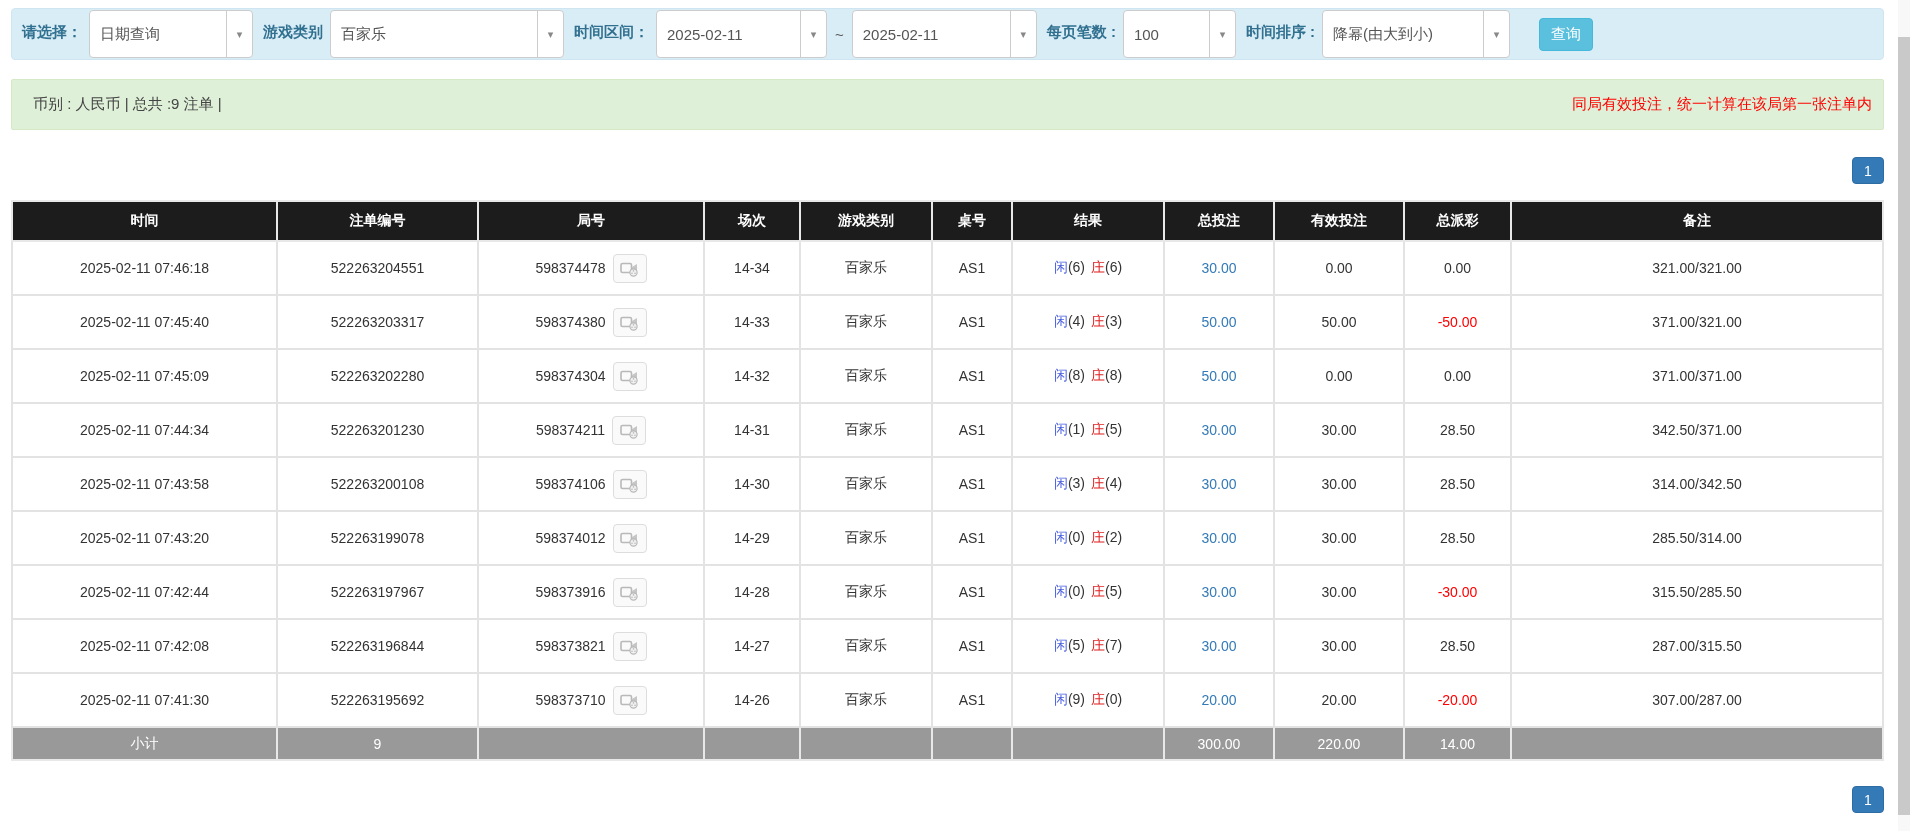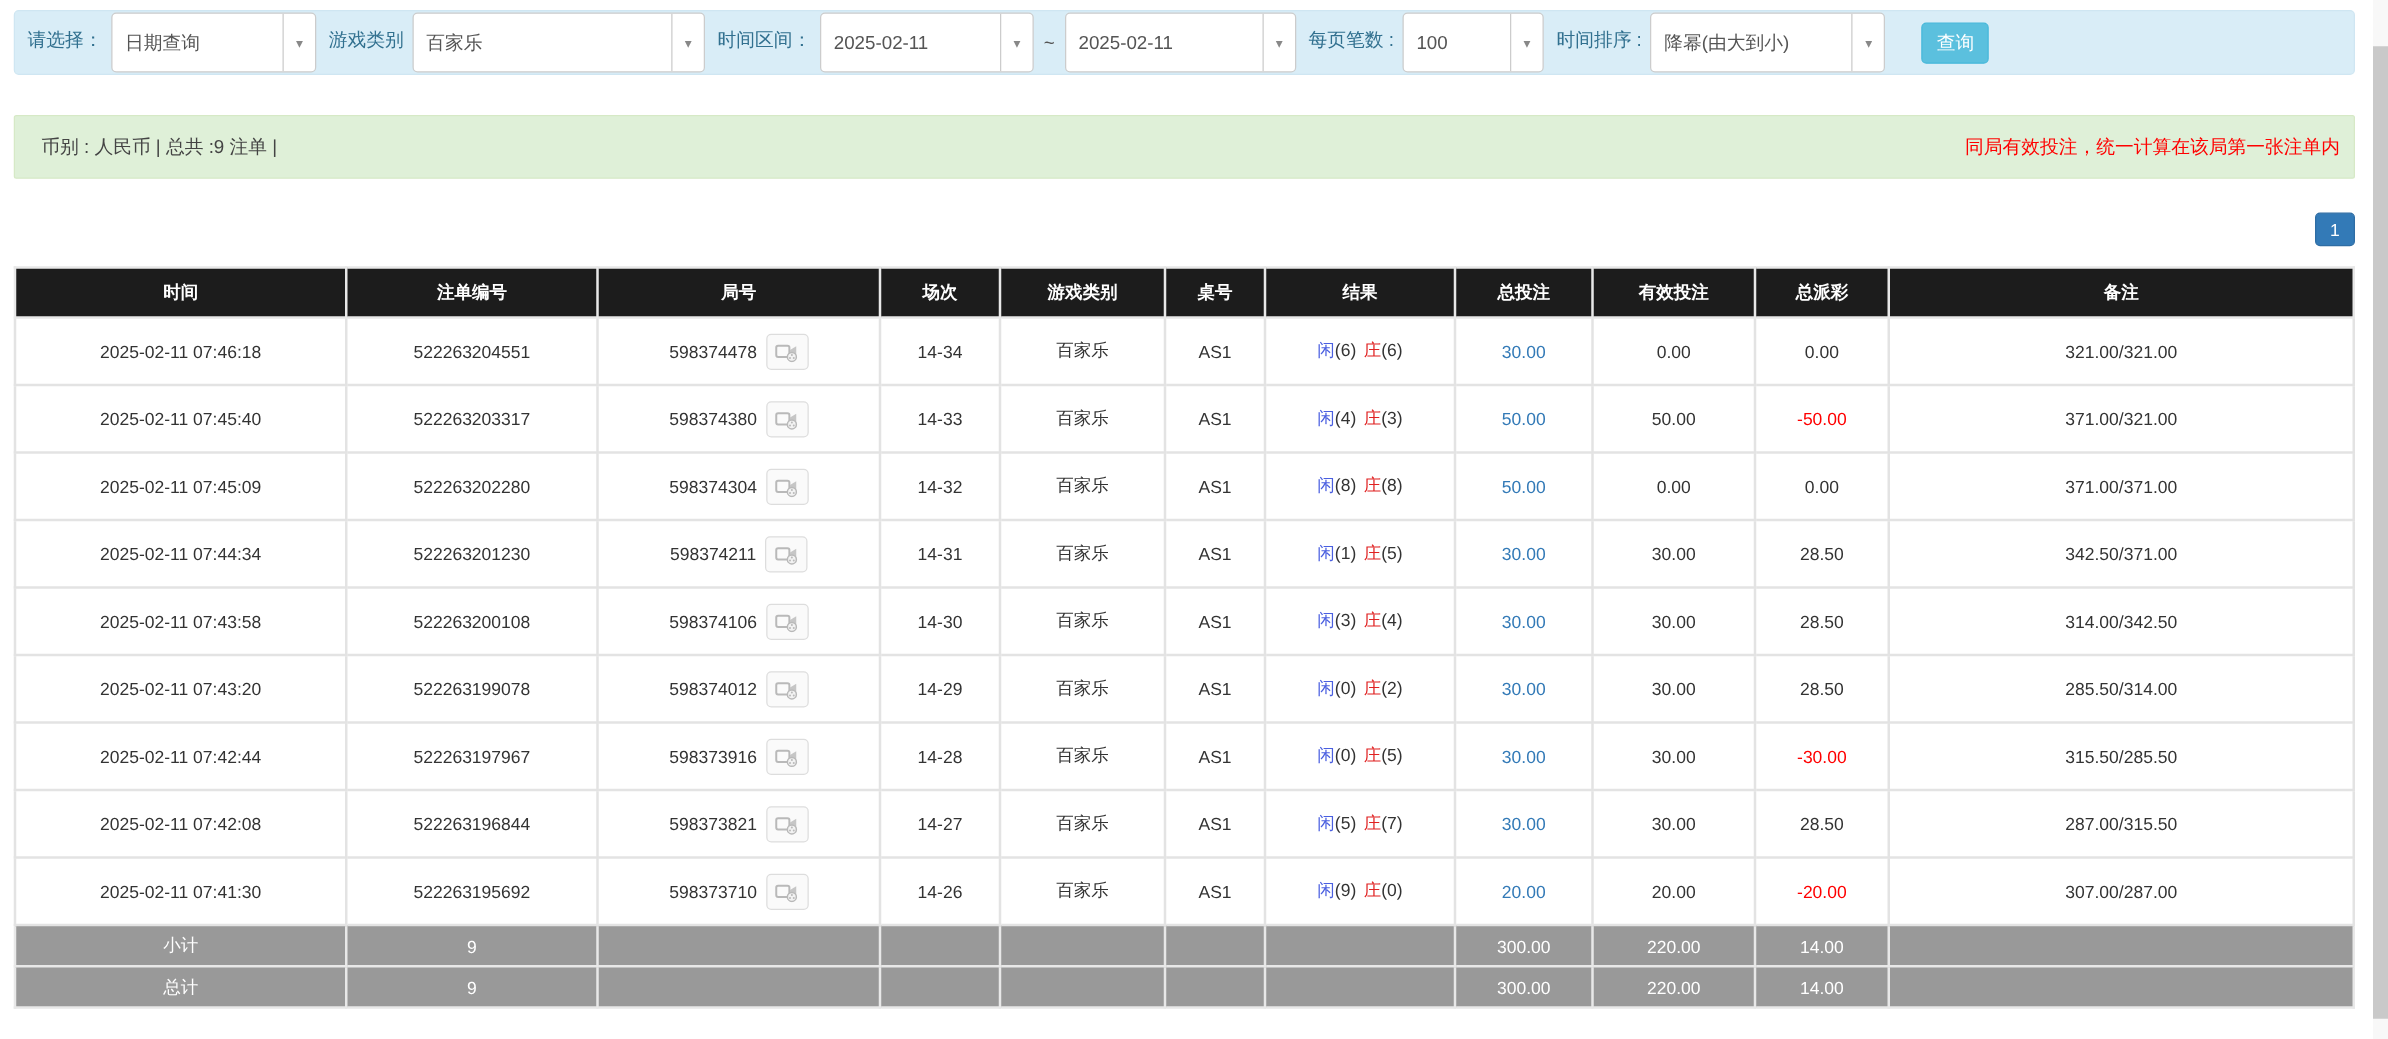--- a/index.html
+++ b/index.html
@@ -3,34 +3,34 @@
 <meta charset="utf-8">
 <style>
   * { margin:0; padding:0; box-sizing:border-box; }
   html,body { width:1910px; height:831px; overflow:hidden; background:#fff;
     font-family:"Liberation Sans","DejaVu Sans",sans-serif; }
   .content { position:relative; margin-left:11px; width:1873px; }
 
   
   .filter-bar { margin-top:8px; height:52px; background:#d9edf7; border:1px solid #cfe6f2;
     border-radius:4px; display:flex; align-items:center; padding:0 10px; }
-  .flabel { color:#31708f; font-weight:normal; font-size:15px; white-space:nowrap; margin:0 7px 3px 10px; }
+  .flabel { color:#31708f; font-weight:bold; font-size:15px; white-space:nowrap; margin:0 7px 3px 10px; }
   .select { background:#fff; border:1px solid #ccc; border-radius:4px; height:48px;
     display:flex; align-items:stretch; overflow:hidden; }
   .select .sel-text { flex:1; display:flex; align-items:center; padding-left:10px;
     font-size:15px; color:#555; white-space:nowrap; }
   .select .sel-arrow { width:26px; border-left:1px solid #ccc; display:flex; align-items:center;
     justify-content:center; color:#888; font-size:11px; }
   .tilde { color:#555; font-size:15px; margin:0 8px; }
   .search-btn { margin-left:29px; width:54px; height:33px; background:#5bc0de; border:1px solid #46b8da;
     border-radius:4px; color:#fff; font-size:15px; cursor:pointer;
     font-family:Liberation Serif, serif; }
 
   
-  .summary-bar { margin-top:32px; height:51px; background:#dff0d8; border:1px solid #d6e9c6;
+  .summary-bar { margin-top:19px; height:51px; background:#dff0d8; border:1px solid #d6e9c6;
     border-radius:2px; display:flex; align-items:center; justify-content:space-between;
     padding:0 11px 0 21px; }
   .summary-left { color:#444; font-size:15px; }
   .summary-right { color:#f00; font-size:15px; }
 
   
   .pager { display:flex; justify-content:flex-end; }
   .pager.top { margin-top:27px; }
   .pager.bottom { margin-top:25px; }
   .page-btn { width:32px; height:27px; background:#337ab7; border:1px solid #2e6da4; border-radius:4px;
@@ -423,33 +423,20 @@
         <td></td>
           <td></td>
           <td></td>
         <td></td>
           <td></td>
         <td>300.00</td>
         <td>220.00</td>
         <td>14.00</td>
         <td></td>
       </tr>
-      <tr>
-        <td>总计</td>
-        <td>9</td>
-        <td></td>
-          <td></td>
-          <td></td>
-        <td></td>
-          <td></td>
-        <td>300.00</td>
-        <td>220.00</td>
-        <td>14.00</td>
-        <td></td>
-      </tr>
     </tfoot>
   </table>
 
   <div class="pager bottom">
     <button class="page-btn">1</button>
   </div>
 
 </div>
 
 <div class="scrollbar">

